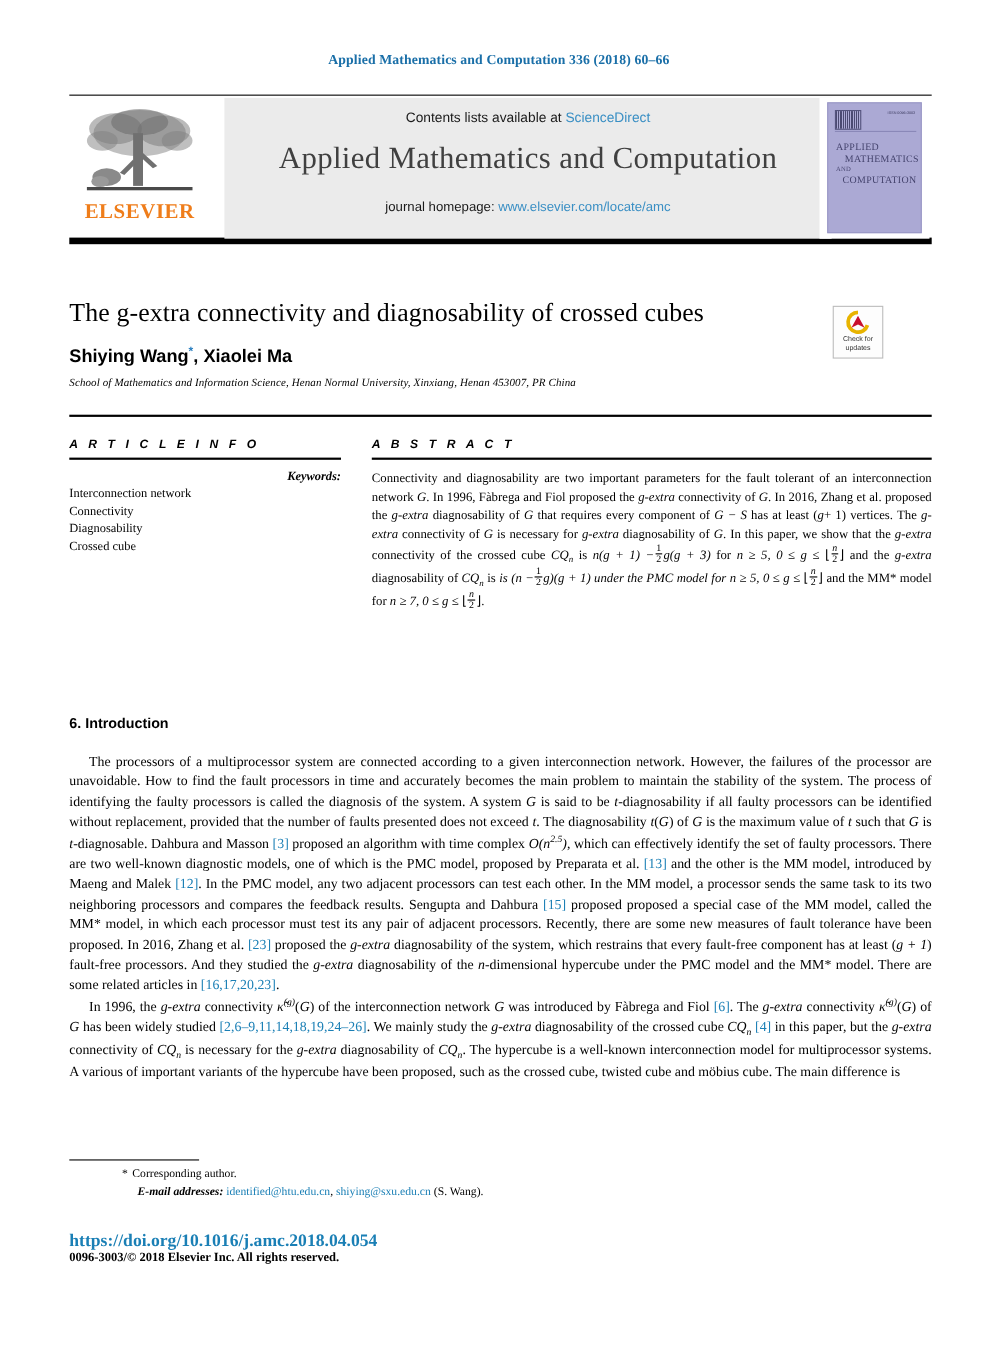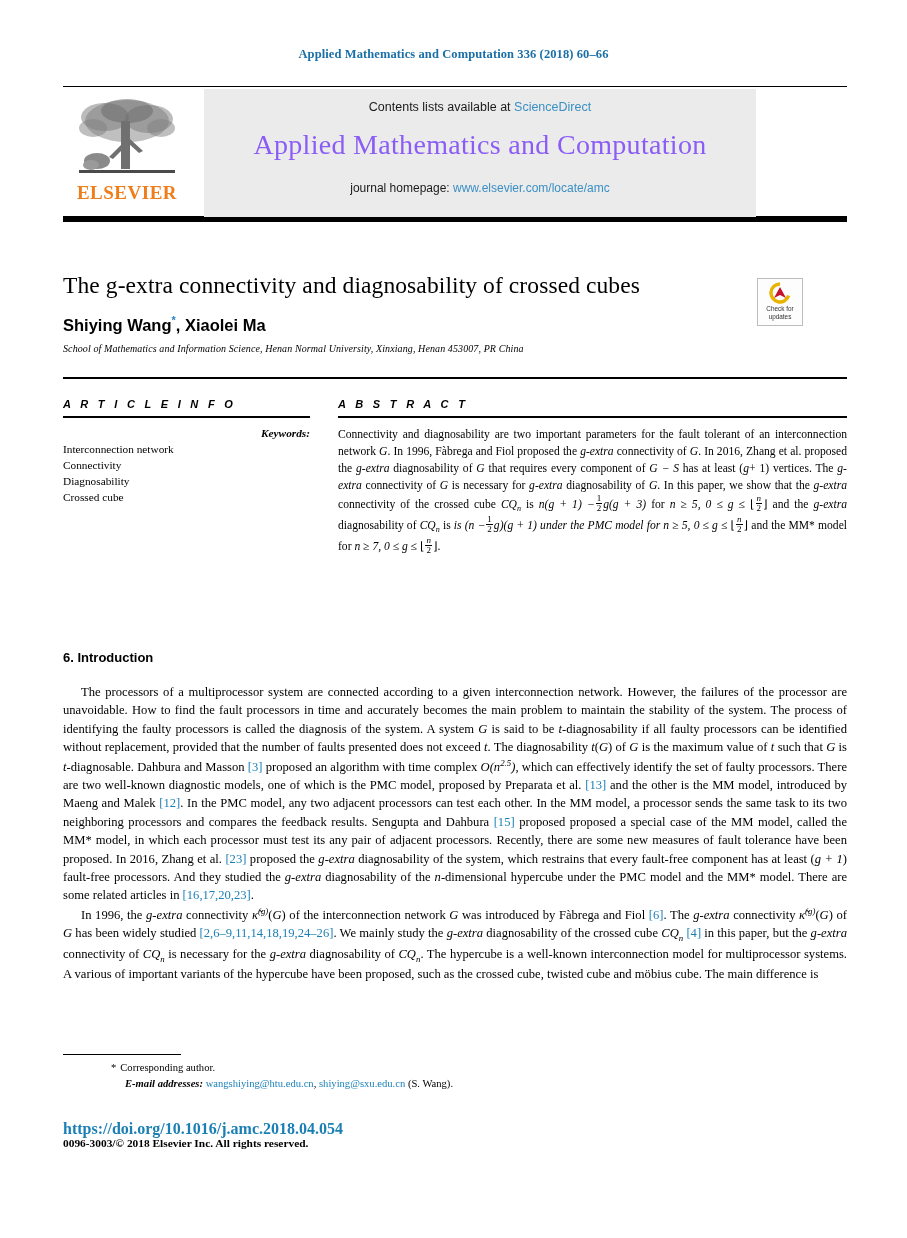--- a/index.html
+++ b/index.html
@@ -61,21 +61,21 @@
     color: #1a1a1a;
   }
   .contents-line .sd {
     color: #3a8fc4;
   }
   .journal-title {
     margin-top: 15px;
     font-family: "Liberation Serif", serif;
     font-size: 28px;
     letter-spacing: .3px;
-    color: #8b5cf6;
+    color: #404040;
   }
   .homepage-line {
     margin-top: 20px;
     font-family: "Liberation Sans", sans-serif;
     font-size: 12px;
     color: #1a1a1a;
   }
   .homepage-line .url {
     color: #3a8fc4;
   }
@@ -380,20 +380,33 @@
     <div class="mast-band">
       <div class="contents-line">
         <span>Contents lists available at </span><a class="sd" href="#" style="text-decoration:none">ScienceDirect</a>
       </div>
       <div class="journal-title">Applied Mathematics and Computation</div>
       <div class="homepage-line">
         <span>journal homepage: </span><a class="url" href="#" style="text-decoration:none">www.elsevier.com/locate/amc</a>
       </div>
     </div>
 
+    <div class="cover">
+      <div class="cover-inner">
+        <div class="cover-logobox"></div>
+        <div class="cover-issn">ISSN 0096-3003</div>
+        <div class="cover-rule"></div>
+        <div class="cover-title">
+          <div class="cover-t1">APPLIED</div>
+          <div class="cover-t2">MATHEMATICS</div>
+          <div class="cover-t3">AND</div>
+          <div class="cover-t4">COMPUTATION</div>
+        </div>
+      </div>
+    </div>
   </div>
 
   <div class="art-title">The g-extra connectivity and diagnosability of crossed cubes</div>
   <div class="authors">
     <span>Shiying Wang</span><span class="star">*</span><span>, Xiaolei Ma</span>
   </div>
   <div class="affil">School of Mathematics and Information Science, Henan Normal University, Xinxiang, Henan 453007, PR China</div>
 
   <div class="crossmark">
     <svg width="26" height="22" viewBox="0 0 26 22">
@@ -432,19 +445,19 @@
 
   <div class="body-text">
     <p><span>The processors of a multiprocessor system are connected according to a given interconnection network. However, the failures of the processor are unavoidable. How to find the fault processors in time and accurately becomes the main problem to maintain the stability of the system. The process of identifying the faulty processors is called the diagnosis of the system. A system </span><span class="it">G</span><span> is said to be </span><span class="it">t</span><span>-diagnosability if all faulty processors can be identified without replacement, provided that the number of faults presented does not exceed </span><span class="it">t</span><span>. The diagnosability </span><span class="it">t</span><span>(</span><span class="it">G</span><span>) of </span><span class="it">G</span><span> is the maximum value of </span><span class="it">t</span><span> such that </span><span class="it">G</span><span> is </span><span class="it">t</span><span>-diagnosable. Dahbura and Masson </span><a class="ref" href="#" style="text-decoration:none">[3]</a><span> proposed an algorithm with time complex </span><span class="it"><span>O(n</span><sup class="mini">2.5</sup><span>)</span></span><span>, which can effectively identify the set of faulty processors. There are two well-known diagnostic models, one of which is the PMC model, proposed by Preparata et al. </span><a class="ref" href="#" style="text-decoration:none">[13]</a><span> and the other is the MM model, introduced by Maeng and Malek </span><a class="ref" href="#" style="text-decoration:none">[12]</a><span>. In the PMC model, any two adjacent processors can test each other. In the MM model, a processor sends the same task to its two neighboring processors and compares the feedback results. Sengupta and Dahbura </span><a class="ref" href="#" style="text-decoration:none">[15]</a><span> proposed proposed a special case of the MM model, called the MM* model, in which each processor must test its any pair of adjacent processors. Recently, there are some new measures of fault tolerance have been proposed. In 2016, Zhang et al. </span><a class="ref" href="#" style="text-decoration:none">[23]</a><span> proposed the </span><span class="it">g-extra</span><span> diagnosability of the system, which restrains that every fault-free component has at least (</span><span class="it">g + 1</span><span>) fault-free processors. And they studied the </span><span class="it">g-extra</span><span> diagnosability of the </span><span class="it">n</span><span>-dimensional hypercube under the PMC model and the MM* model. There are some related articles in </span><a class="ref" href="#" style="text-decoration:none">[16,17,20,23]</a><span>.</span></p>
 
     <p><span>In 1996, the </span><span class="it">g-extra</span><span> connectivity </span><span class="it"><span>κ̃</span><sup class="mini">(g)</sup></span><span>(</span><span class="it">G</span><span>) of the interconnection network </span><span class="it">G</span><span> was introduced by Fàbrega and Fiol </span><a class="ref" href="#" style="text-decoration:none">[6]</a><span>. The </span><span class="it">g-extra</span><span> connectivity </span><span class="it"><span>κ̃</span><sup class="mini">(g)</sup></span><span>(</span><span class="it">G</span><span>) of </span><span class="it">G</span><span> has been widely studied </span><a class="ref" href="#" style="text-decoration:none">[2,6–9,11,14,18,19,24–26]</a><span>. We mainly study the </span><span class="it">g-extra</span><span> diagnosability of the crossed cube </span><span class="it"><span>CQ</span><sub class="mini">n</sub></span><span> </span><a class="ref" href="#" style="text-decoration:none">[4]</a><span> in this paper, but the </span><span class="it">g-extra</span><span> connectivity of </span><span class="it"><span>CQ</span><sub class="mini">n</sub></span><span> is necessary for the </span><span class="it">g-extra</span><span> diagnosability of </span><span class="it"><span>CQ</span><sub class="mini">n</sub></span><span>. The hypercube is a well-known interconnection model for multiprocessor systems. A various of important variants of the hypercube have been proposed, such as the crossed cube, twisted cube and möbius cube. The main difference is</span></p>
   </div>
 
   <div class="fn-rule"></div>
   <div class="footnote">
     <div><span class="fn-star">*</span><span>Corresponding author.</span></div>
-    <div class="fn-line2"><span class="em-label">E-mail addresses:</span> <a href="#">wangshiying@htu.edu.cn</a><span>, </span><a href="#">shiying@sxu.edu.cn</a><span> (S. Wang).</span></div>
+    <div class="fn-line2"><span class="em-label">E-mail addresses:</span> <a href="#">identified@htu.edu.cn</a><span>, </span><a href="#">shiying@sxu.edu.cn</a><span> (S. Wang).</span></div>
   </div>
 
   <div class="doi-line">https://doi.org/10.1016/j.amc.2018.04.054</div>
   <div class="issn-line">0096-3003/© 2018 Elsevier Inc. All rights reserved.</div>
 
 </div>
 
 </body></html>

